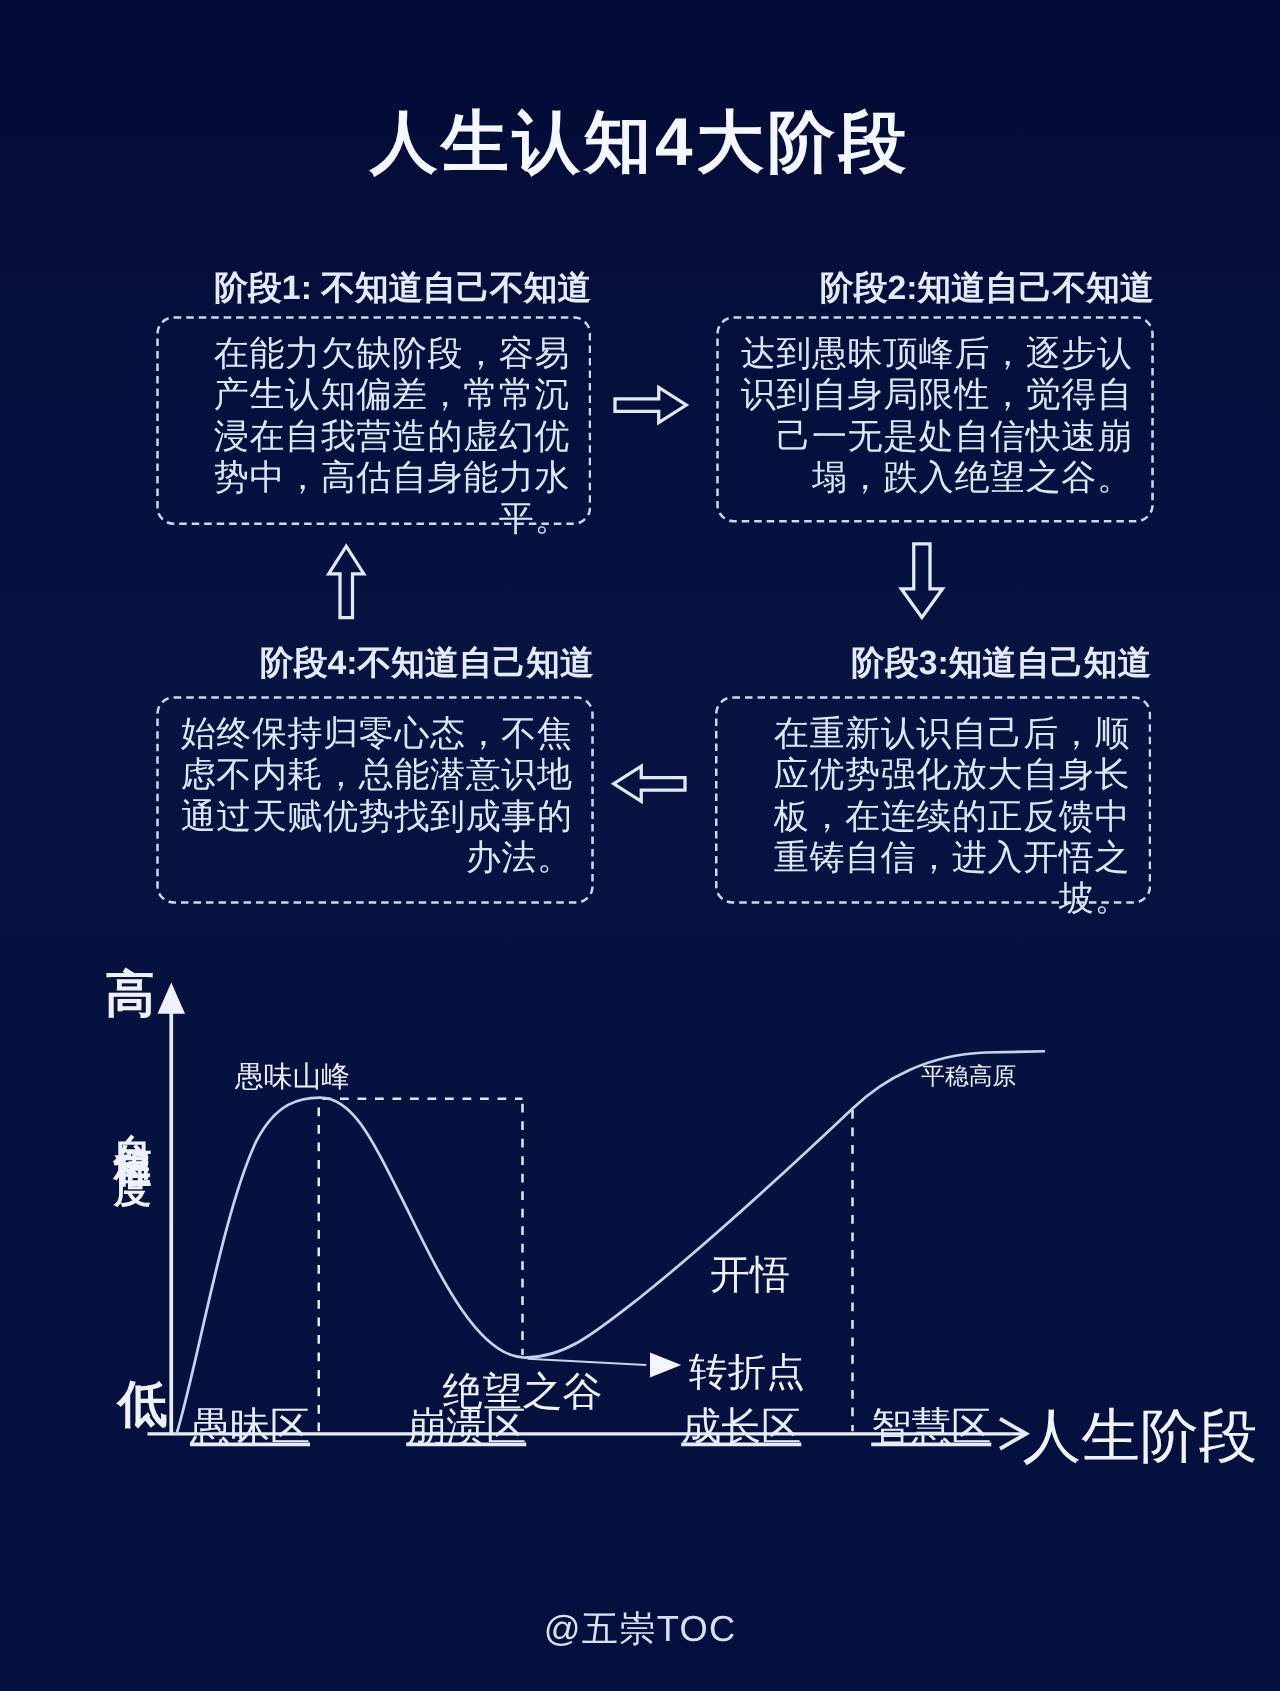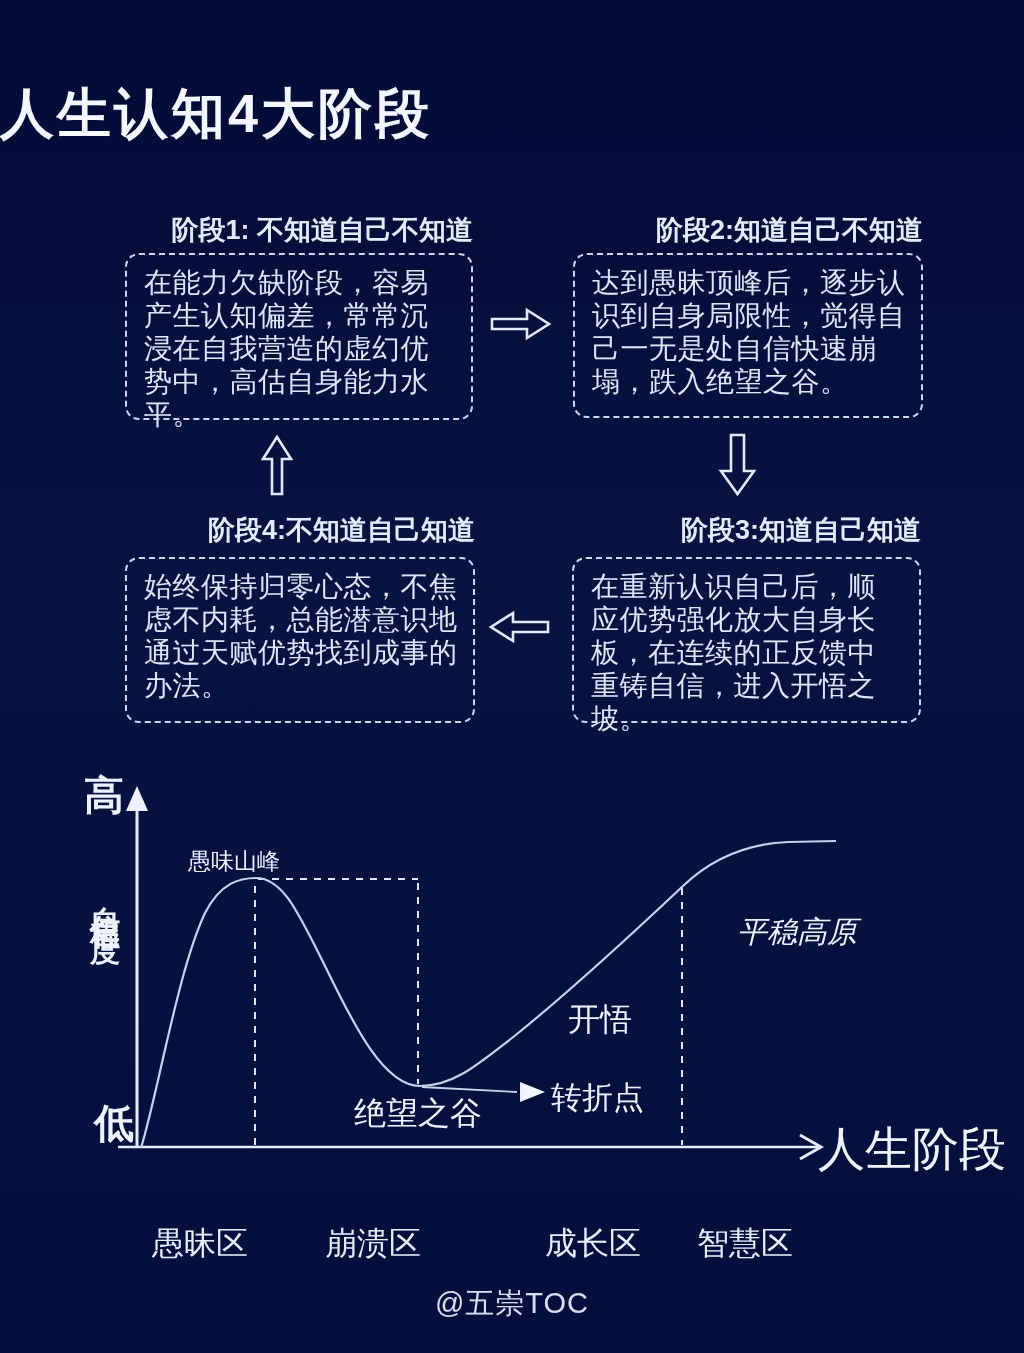--- a/index.html
+++ b/index.html
@@ -4,59 +4,60 @@
 <style>
   html,body{margin:0;padding:0;background:#050f3d;}
   .page{
     position:relative;width:1024px;height:1353px;overflow:hidden;
     background:linear-gradient(180deg,#030b36 0%,#081342 40%,#050f3d 100%);
     font-family:"Liberation Sans","DejaVu Sans",sans-serif;
     color:#e9eefc;
   }
   .title{
     position:absolute;left:0;top:78px;width:1024px;margin:0;
-    font-size:54px;font-weight:800;letter-spacing:3px;color:#f4f7ff;
+    text-align:center;font-size:54px;font-weight:800;letter-spacing:3px;color:#f4f7ff;
   }
   .stage-header{
     position:absolute;text-align:right;font-size:27px;font-weight:600;color:#e3ebfc;
   }
   .sh1{left:125px;top:212px;width:348px;}
   .sh2{left:575px;top:212px;width:348px;}
   .sh4{left:125px;top:512px;width:350px;}
   .sh3{left:572px;top:512px;width:349px;}
   .stage-box{
     position:absolute;box-sizing:border-box;
     border:2px dashed #ccd8f2;border-radius:14px;
     padding:11px 15px 8px 17px;
+    text-align:right;
   }
   .stage-box p{
     margin:0;font-size:28px;line-height:33px;font-weight:500;color:#dde7fb;
     letter-spacing:.5px;
   }
   .sb1{left:125px;top:253px;width:348px;height:167px;}
   .sb2{left:573px;top:253px;width:350px;height:165px;}
   .sb4{left:125px;top:557px;width:350px;height:166px;}
   .sb3{left:572px;top:557px;width:349px;height:166px;}
   .flow-arrow{position:absolute;}
   .flow-arrow polygon{fill:none;stroke:#e2eafc;stroke-width:2.6;stroke-linejoin:miter;}
   .chart-svg{position:absolute;left:0;top:755px;}
   .chart-label{position:absolute;white-space:nowrap;color:#eef2fe;}
   .lbl-high{left:84px;top:768px;font-size:40px;font-weight:600;}
   .lbl-low{left:94px;top:1096px;font-size:40px;font-weight:600;}
   .lbl-conf{
     left:84px;top:882px;font-size:30px;font-weight:600;
     writing-mode:vertical-rl;text-orientation:upright;letter-spacing:9px;
   }
   .lbl-peak{left:188px;top:846px;font-size:23px;font-weight:500;}
-  .lbl-plateau{left:737px;top:912px;font-size:30px;font-weight:500;font-style:italic;}
+  .lbl-plateau{left:737px;top:848px;font-size:19px;font-weight:500;}
   .lbl-valley{left:354px;top:1092px;font-size:32px;font-weight:500;}
   .lbl-enlighten{left:568px;top:998px;font-size:32px;font-weight:500;}
   .lbl-turning{left:551px;top:1077px;font-size:31px;font-weight:500;}
   .lbl-xaxis{left:818px;top:1118px;font-size:47px;font-weight:500;color:#f0f4ff;}
-  .zone{position:absolute;top:1222px;width:150px;text-align:center;font-size:32px;font-weight:500;color:#e6edfc;}
+  .zone{position:absolute;top:1120px;width:150px;text-align:center;font-size:32px;font-weight:500;color:#e6edfc;text-decoration:underline;}
   .z1{left:125px;} .z2{left:298px;} .z3{left:518px;} .z4{left:670px;}
   .footer{
     position:absolute;left:0;top:1284px;width:1024px;text-align:center;
     font-size:29px;color:#d9e0f2;letter-spacing:1px;
   }
 </style>
 </head>
 <body>
 
 <div class="page">

